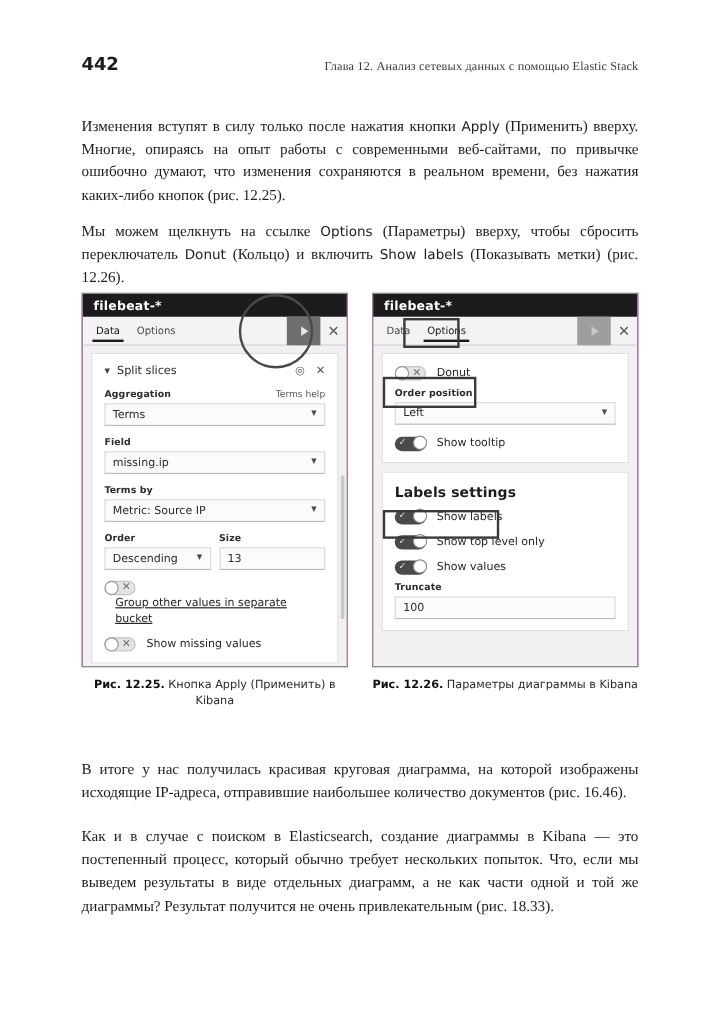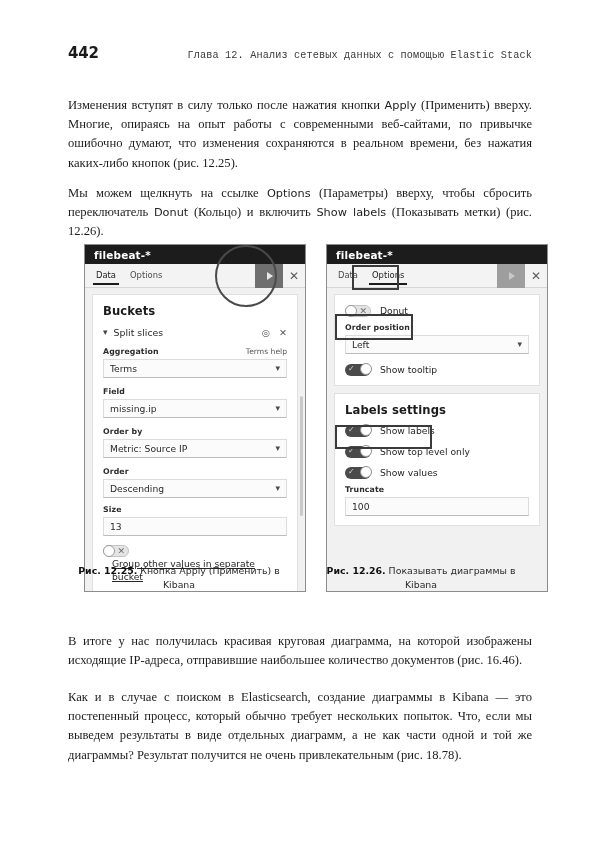--- a/index.html
+++ b/index.html
@@ -34,21 +34,21 @@
   .folio {
     font-family: "DejaVu Sans", sans-serif;
     font-weight: bold;
     font-size: 15px;
     color: #1b1b1b;
     letter-spacing: -0.2px;
   }
   .chapter-title {
     flex: 1;
     text-align: right;
-    font-family: Liberation Mono, monospace;
+    font-family: Liberation Serif, serif;
     font-size: 10.2px;
     color: #3a3a3a;
     letter-spacing: 0.15px;
   }
 
   
   .body-block {
     position: absolute;
     left: 68px;
     width: 464px;
@@ -67,26 +67,25 @@
     position: absolute;
     left: 68px;
     top: 244px;
     width: 464px;
     height: 312px;
   }
   .fig {
     position: absolute;
     top: 0;
     width: 222px;
-    height: 348px;
+    height: 312px;
     background: #d946ef;
     border: 1px solid #8d8d8d;
     box-sizing: border-box;
     overflow: hidden;
-    margin-left: 16px;
   }
   .fig-left  { left: 0; }
   .fig-right { left: 242px; }
 
   .kb-titlebar {
     height: 19px;
     background: #1c1c1c;
     display: flex;
     align-items: center;
     padding: 0 0 0 9px;
@@ -254,21 +253,20 @@
     box-sizing: border-box;
     font-family: "DejaVu Sans", sans-serif;
     font-size: 9.2px;
     color: #2a2a2a;
   }
 
   .kb-two {
     display: flex;
     gap: 7px;
     margin-bottom: 9px;
-    flex-direction: column;
   }
   .kb-two > div { flex: 1; }
   .kb-two .kb-select, .kb-two .kb-input { margin-bottom: 0; }
 
   
   .sw-off {
     width: 26px; height: 12px;
     border-radius: 7px;
     background: #e4e4e4;
     border: 1px solid #c4c4c4;
@@ -406,21 +404,20 @@
         <div class="kb-tab">Options</div>
         <div class="kb-tabbar-spacer"></div>
         <div class="kb-apply">
           <span class="tri"></span>
         </div>
         <div class="kb-close">✕</div>
       </div>
 
       <div class="kb-body">
         <div class="kb-panel">
-          <div class="kb-h">Buckets</div>
 
           <div class="kb-split-row">
             <span class="chev-sm">▾</span>
             <span class="kb-split-label">Split slices</span>
             <span class="kb-icon-eye">◎</span>
             <span class="kb-icon-x">✕</span>
           </div>
 
           <div class="kb-flabel-row">
             <span class="kb-flabel" style="margin-bottom:0;">Aggregation</span>
@@ -430,21 +427,21 @@
             <span class="val">Terms</span>
             <span class="chev">▾</span>
           </div>
 
           <div class="kb-flabel">Field</div>
           <div class="kb-select">
             <span class="val">missing.ip</span>
             <span class="chev">▾</span>
           </div>
 
-          <div class="kb-flabel">Order by</div>
+          <div class="kb-flabel">Terms by</div>
           <div class="kb-select">
             <span class="val">Metric: Source IP</span>
             <span class="chev">▾</span>
           </div>
 
           <div class="kb-two">
             <div>
               <div class="kb-flabel">Order</div>
               <div class="kb-select">
                 <span class="val">Descending</span>
@@ -562,20 +559,20 @@
       <div class="anno-box" style="left:25px; top:20px; width:47px; height:25px;"></div>
       <div class="anno-box" style="left:8px; top:69px; width:78px; height:26px;"></div>
       <div class="anno-box" style="left:8px; top:180px; width:97px; height:24px;"></div>
     </div>
   </div>
 
   <div class="fig-caption cap-left">
     <b>Рис. 12.25.</b><span> Кнопка Apply (Применить) в Kibana</span>
   </div>
   <div class="fig-caption cap-right">
-    <b>Рис. 12.26.</b><span> Показывать диаграммы в Kibana</span>
+    <b>Рис. 12.26.</b><span> Параметры диаграммы в Kibana</span>
   </div>
 
   <div class="body-block" style="top:632px;">В итоге у нас получилась красивая круговая диаграмма, на которой изображены исходящие IP-адреса, отправившие наибольшее количество документов (рис. 16.46).</div>
 
-  <div class="body-block" style="top:688px;">Как и в случае с поиском в Elasticsearch, создание диаграммы в Kibana — это постепенный процесс, который обычно требует нескольких попыток. Что, если мы выведем результаты в виде отдельных диаграмм, а не как части одной и той же диаграммы? Результат получится не очень привлекательным (рис. 18.78).</div>
+  <div class="body-block" style="top:688px;">Как и в случае с поиском в Elasticsearch, создание диаграммы в Kibana — это постепенный процесс, который обычно требует нескольких попыток. Что, если мы выведем результаты в виде отдельных диаграмм, а не как части одной и той же диаграммы? Результат получится не очень привлекательным (рис. 18.33).</div>
 
 </div>
 
 </body></html>

